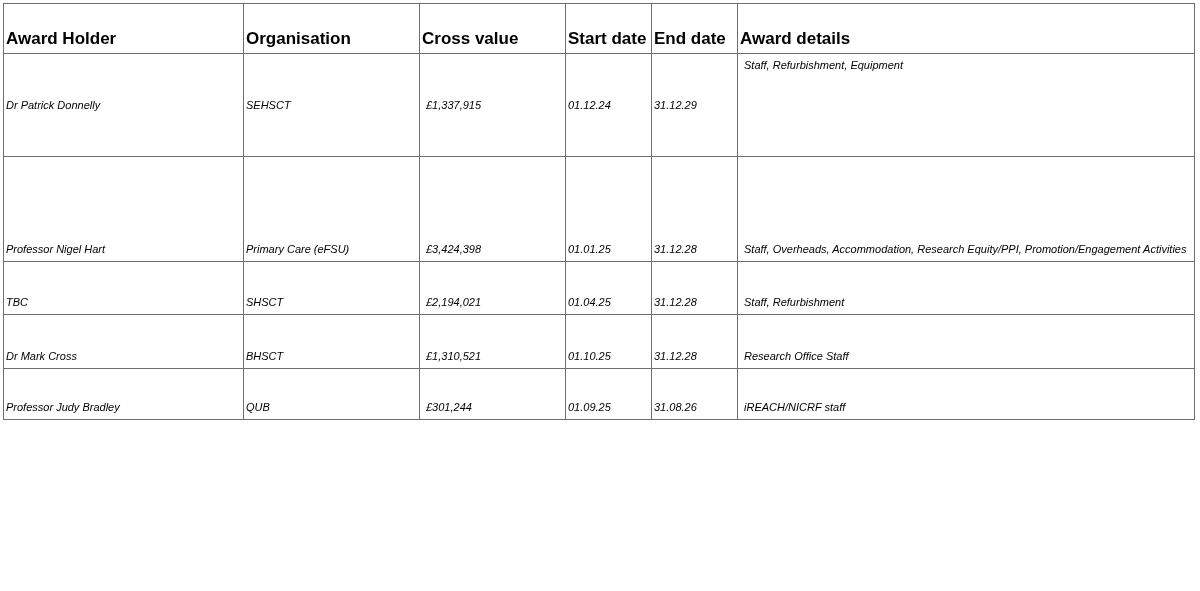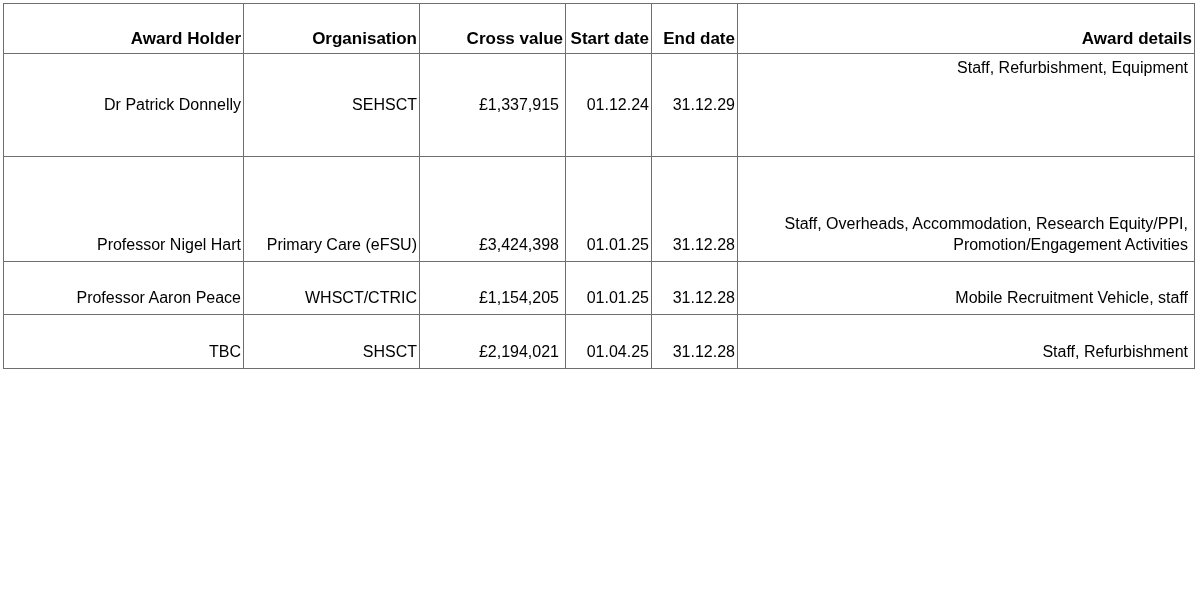--- a/index.html
+++ b/index.html
@@ -19,45 +19,46 @@
   table.awards {
     border-collapse: collapse;
     table-layout: fixed;
     width: 1191px;
     background: #ffffff;
   }
   table.awards th,
   table.awards td {
     border: 1px solid #6e6e6e;
     color: #000000;
-    text-align: right;
+    text-align: left;
     overflow: hidden;
   }
   
   col.c-award_holder  { width: 240px; }
   col.c-organisation  { width: 176px; }
   col.c-award_value   { width: 146px; }
   col.c-start_date    { width: 86px;  }
   col.c-end_date      { width: 86px;  }
   col.c-award_details { width: 457px; }
 
   thead tr { height: 50px; }
   thead th {
     font-size: 17px;
     font-weight: bold;
     vertical-align: bottom;
     padding: 0 2px 4px 2px;
     line-height: 1.2;
   }
 
   tbody td {
-    font-size: 16px;
+    font-size: 11px;
     vertical-align: bottom;
     padding: 0 6px 5px 6px;
     line-height: 1.3;
+    font-style: italic;
   }
   tbody td.col-award_holder,
   tbody td.col-organisation,
   tbody td.col-start_date,
   tbody td.col-end_date {
     white-space: nowrap;
     padding-left: 2px;
     padding-right: 2px;
   }
 
@@ -112,30 +113,38 @@
         </tr>
         <tr>
           <td class="col-award_holder">Professor Nigel Hart</td>
           <td class="col-organisation">Primary Care (eFSU)</td>
           <td class="col-award_value">£3,424,398</td>
           <td class="col-start_date">01.01.25</td>
           <td class="col-end_date">31.12.28</td>
           <td class="col-award_details">Staff, Overheads, Accommodation, Research Equity/PPI, Promotion/Engagement Activities</td>
         </tr>
         <tr>
-          <td class="col-award_holder">Professor Aaron Peace</td>
-          <td class="col-organisation">WHSCT/CTRIC</td>
-          <td class="col-award_value">£1,154,205</td>
-          <td class="col-start_date">01.01.25</td>
-          <td class="col-end_date">31.12.28</td>
-          <td class="col-award_details">Mobile Recruitment Vehicle, staff</td>
-        </tr>
-        <tr>
           <td class="col-award_holder">TBC</td>
           <td class="col-organisation">SHSCT</td>
           <td class="col-award_value">£2,194,021</td>
           <td class="col-start_date">01.04.25</td>
           <td class="col-end_date">31.12.28</td>
           <td class="col-award_details">Staff, Refurbishment</td>
         </tr>
+        <tr>
+          <td class="col-award_holder">Dr Mark Cross</td>
+          <td class="col-organisation">BHSCT</td>
+          <td class="col-award_value">£1,310,521</td>
+          <td class="col-start_date">01.10.25</td>
+          <td class="col-end_date">31.12.28</td>
+          <td class="col-award_details">Research Office Staff</td>
+        </tr>
+        <tr>
+          <td class="col-award_holder">Professor Judy Bradley</td>
+          <td class="col-organisation">QUB</td>
+          <td class="col-award_value">£301,244</td>
+          <td class="col-start_date">01.09.25</td>
+          <td class="col-end_date">31.08.26</td>
+          <td class="col-award_details">iREACH/NICRF staff</td>
+        </tr>
       </tbody>
   </table>
 </div>
 
 </body></html>

